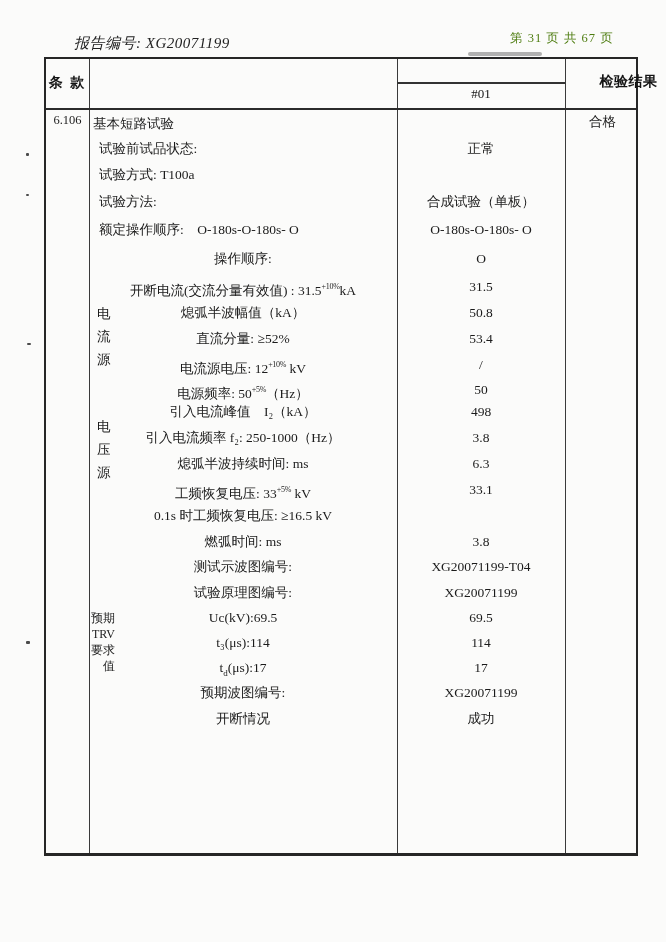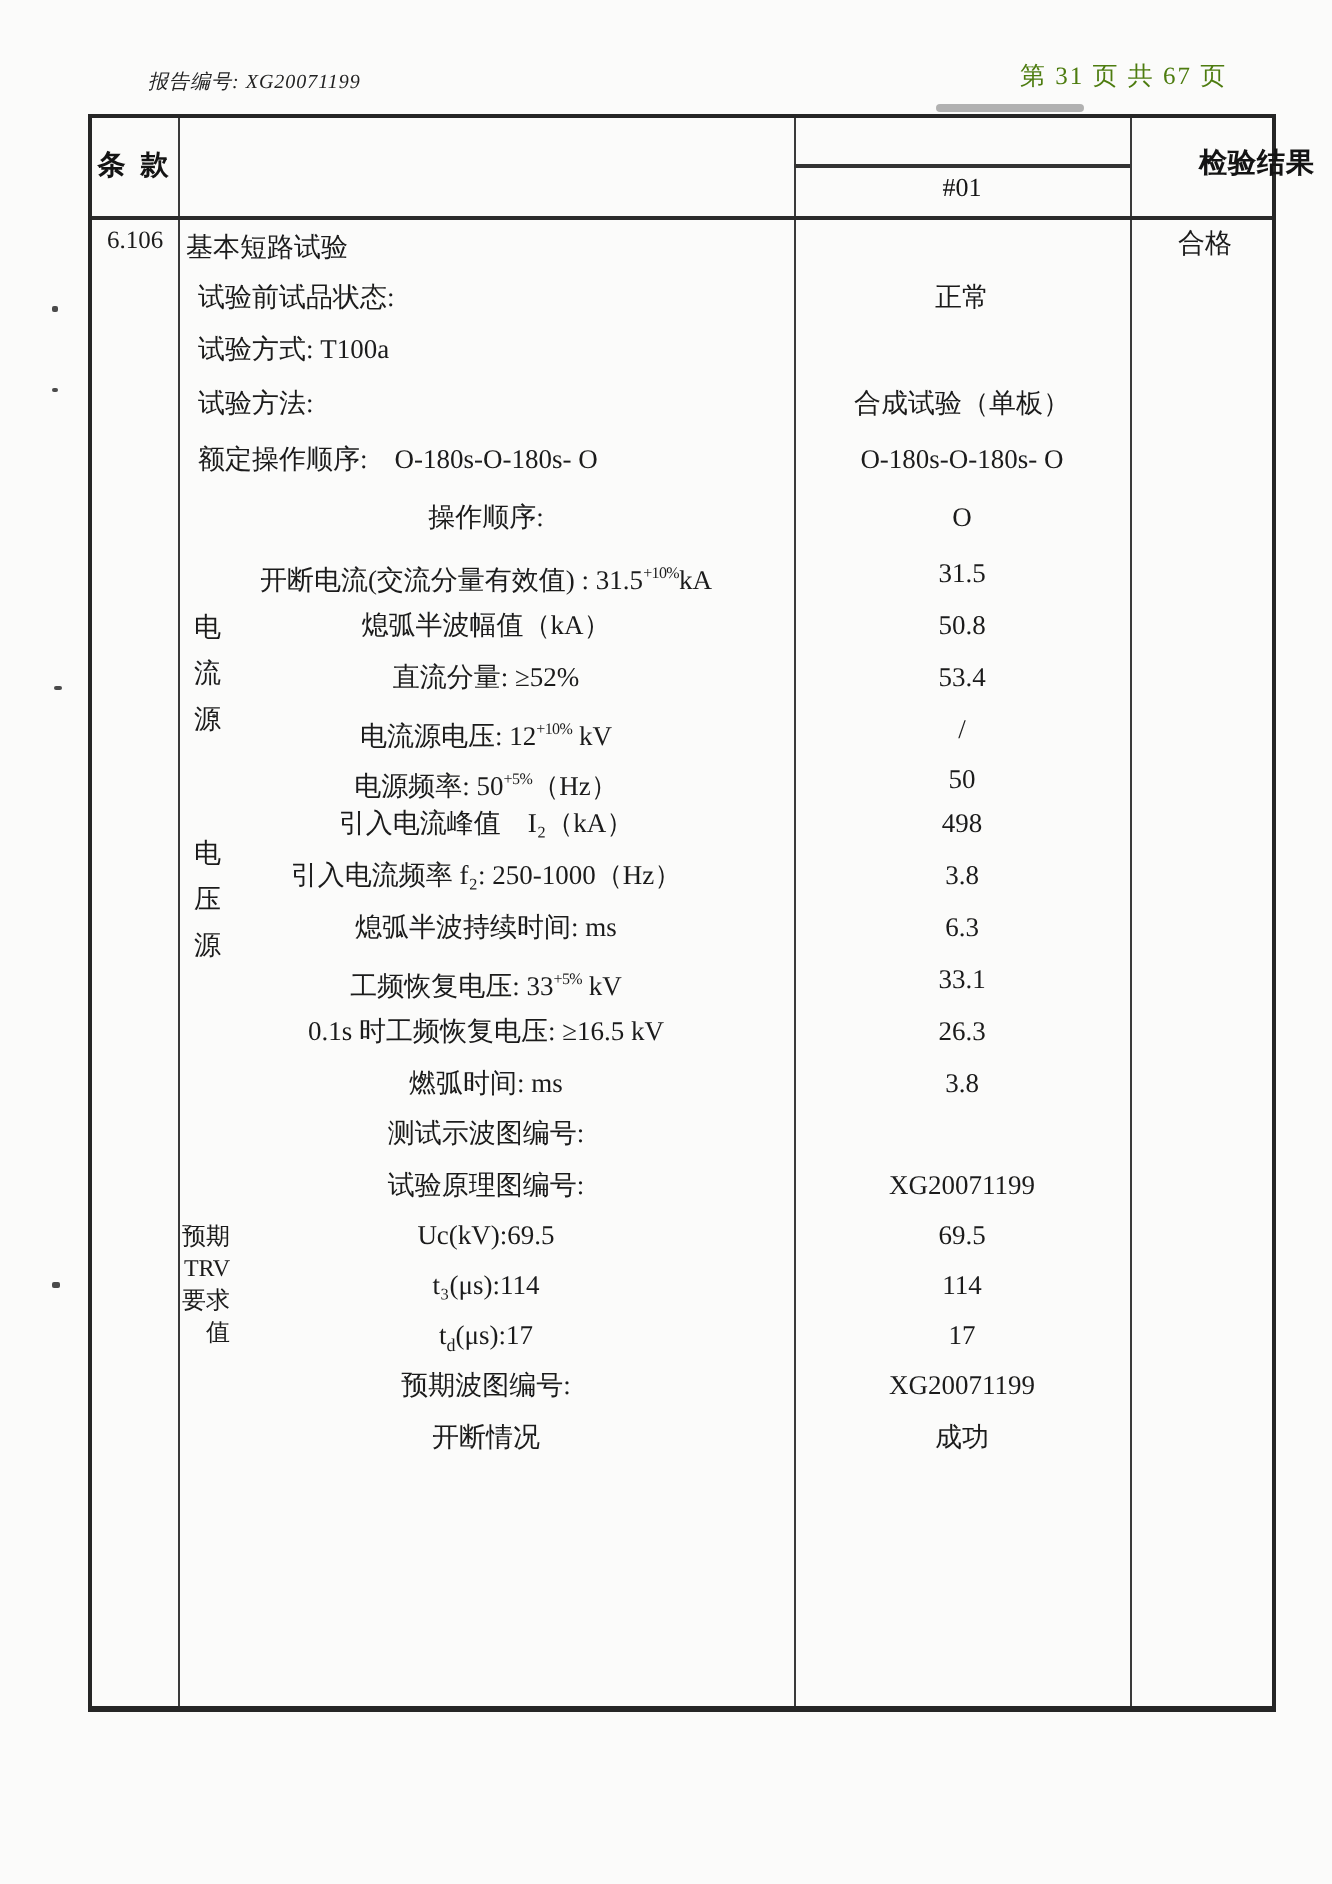--- a/index.html
+++ b/index.html
@@ -6,21 +6,21 @@
   body{
     width:666px;height:942px;position:relative;
     background:#fbfbfa;
     font-family:"Liberation Serif","DejaVu Serif",serif;
     color:#1b1b1b;
     overflow:hidden;
   }
   
   .report-no{
     position:absolute;left:74px;top:34px;
-    font-size:10px;font-style:italic;letter-spacing:.5px;color:#222;
+    font-size:15px;font-style:italic;letter-spacing:.5px;color:#222;
   }
   .page-no{
     position:absolute;left:510px;top:30px;
     font-size:12.5px;letter-spacing:1px;color:#4d7c0f;
   }
   
   .tbl{
     position:absolute;left:44px;top:57px;width:594px;height:799px;
     border:2px solid #262626;border-bottom-width:3px;box-sizing:border-box;
     background:transparent;
@@ -167,28 +167,28 @@
   <div class="trow" style="top:394px">
     <div class="tlabel ac">熄弧半波持续时间: ms</div>
     <div class="tvalue">6.3</div>
   </div>
   <div class="trow" style="top:420px">
     <div class="tlabel ac"><span>工频恢复电压: 33</span><sup class="sp">+5%</sup><span> kV</span></div>
     <div class="tvalue">33.1</div>
   </div>
   <div class="trow" style="top:446px">
     <div class="tlabel ac">0.1s 时工频恢复电压: ≥16.5 kV</div>
-    <div class="tvalue">26.3</div>
   </div>
   <div class="trow" style="top:472px">
     <div class="tlabel ac">燃弧时间: ms</div>
     <div class="tvalue">3.8</div>
   </div>
   <div class="trow" style="top:497px">
     <div class="tlabel ac">测试示波图编号:</div>
+    <div class="tvalue">XG20071199-T04</div>
   </div>
   <div class="trow" style="top:523px">
     <div class="tlabel ac">试验原理图编号:</div>
     <div class="tvalue">XG20071199</div>
   </div>
   <div class="trow" style="top:548px">
     <div class="tlabel ac">Uc(kV):69.5</div>
     <div class="tvalue">69.5</div>
   </div>
   <div class="trow" style="top:573px">

